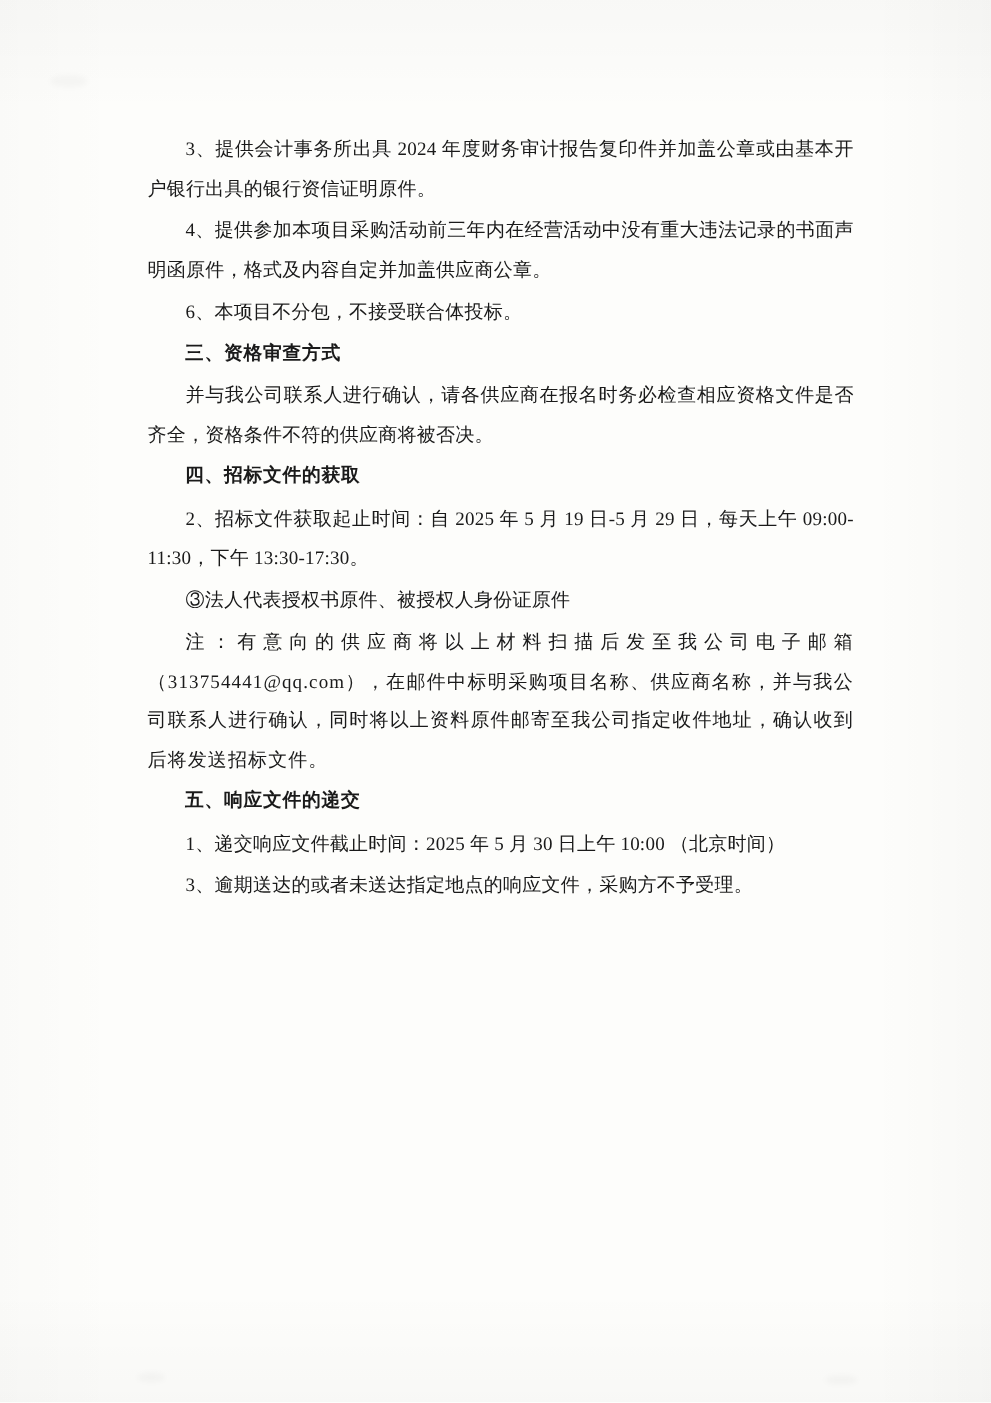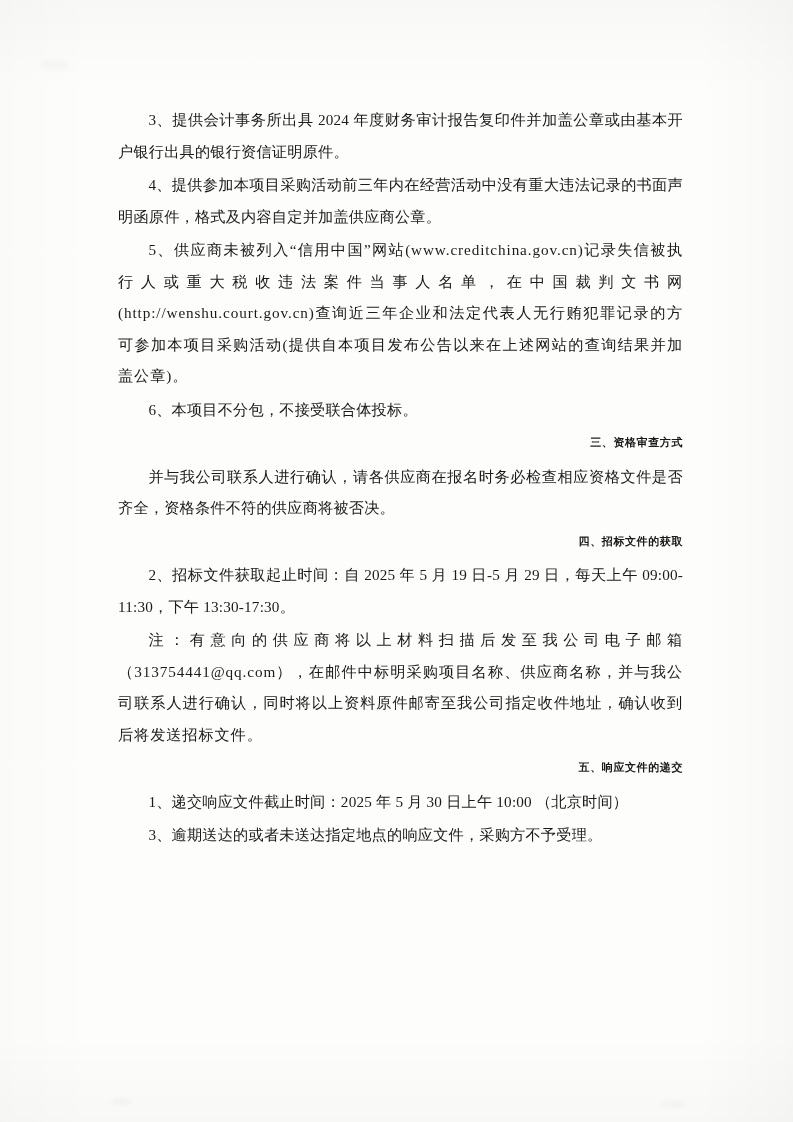--- a/index.html
+++ b/index.html
@@ -40,26 +40,25 @@
     margin: 0 0 2px 0;
     font-size: 15.2px;
     line-height: 31.5px;
     text-align: justify;
     text-justify: inter-ideograph;
     letter-spacing: 0.2px;
     text-indent: 2em;
   }
   p.heading {
     margin: 0 0 2px 0;
-    font-size: 11px;
+    font-size: 15px;
     line-height: 31.5px;
     font-weight: bold;
     text-indent: 2em;
     letter-spacing: 0.6px;
-    text-align: right;
   }
   p.spread {
     text-align: justify;
     letter-spacing: 0.9px;
   }
   .content p:last-child {
     margin-bottom: 0;
   }
   .marks {
     position: absolute;
@@ -77,26 +76,26 @@
 </style>
 </head>
 <body>
 
 <div class="page">
   <div class="paper-noise"></div>
 
   <div class="content">
     <p class="para">3、提供会计事务所出具 2024 年度财务审计报告复印件并加盖公章或由基本开户银行出具的银行资信证明原件。</p>
     <p class="para">4、提供参加本项目采购活动前三年内在经营活动中没有重大违法记录的书面声明函原件，格式及内容自定并加盖供应商公章。</p>
-    <p class="para spread">5、供应商未被列入“信用中国”网站(www.creditchina.gov.cn)记录失信被执行人或重大税收违法案件当事人名单，在中国裁判文书网(http://wenshu.court.gov.cn)查询近三年企业和法定代表人无行贿犯罪记录的方可参加本项目采购活动(提供自本项目发布公告以来在上述网站的查询结果并加盖公章)。</p>
     <p class="para">6、本项目不分包，不接受联合体投标。</p>
     <p class="heading">三、资格审查方式</p>
     <p class="para">并与我公司联系人进行确认，请各供应商在报名时务必检查相应资格文件是否齐全，资格条件不符的供应商将被否决。</p>
     <p class="heading">四、招标文件的获取</p>
     <p class="para">2、招标文件获取起止时间：自 2025 年 5 月 19 日-5 月 29 日，每天上午 09:00-11:30，下午 13:30-17:30。</p>
+    <p class="para">③法人代表授权书原件、被授权人身份证原件</p>
     <p class="para spread">注：有意向的供应商将以上材料扫描后发至我公司电子邮箱（313754441@qq.com），在邮件中标明采购项目名称、供应商名称，并与我公司联系人进行确认，同时将以上资料原件邮寄至我公司指定收件地址，确认收到后将发送招标文件。</p>
     <p class="heading">五、响应文件的递交</p>
     <p class="para">1、递交响应文件截止时间：2025 年 5 月 30 日上午 10:00 （北京时间）</p>
     <p class="para">3、逾期送达的或者未送达指定地点的响应文件，采购方不予受理。</p>
   </div>
 
   <div class="marks">
     <div class="edge-smudge" style="left:40px; top:60px; width:30px; height:10px;"></div>
     <div class="edge-smudge" style="left:110px; top:1098px; width:22px; height:8px;"></div>
     <div class="edge-smudge" style="left:660px; top:1100px; width:26px; height:8px;"></div>

